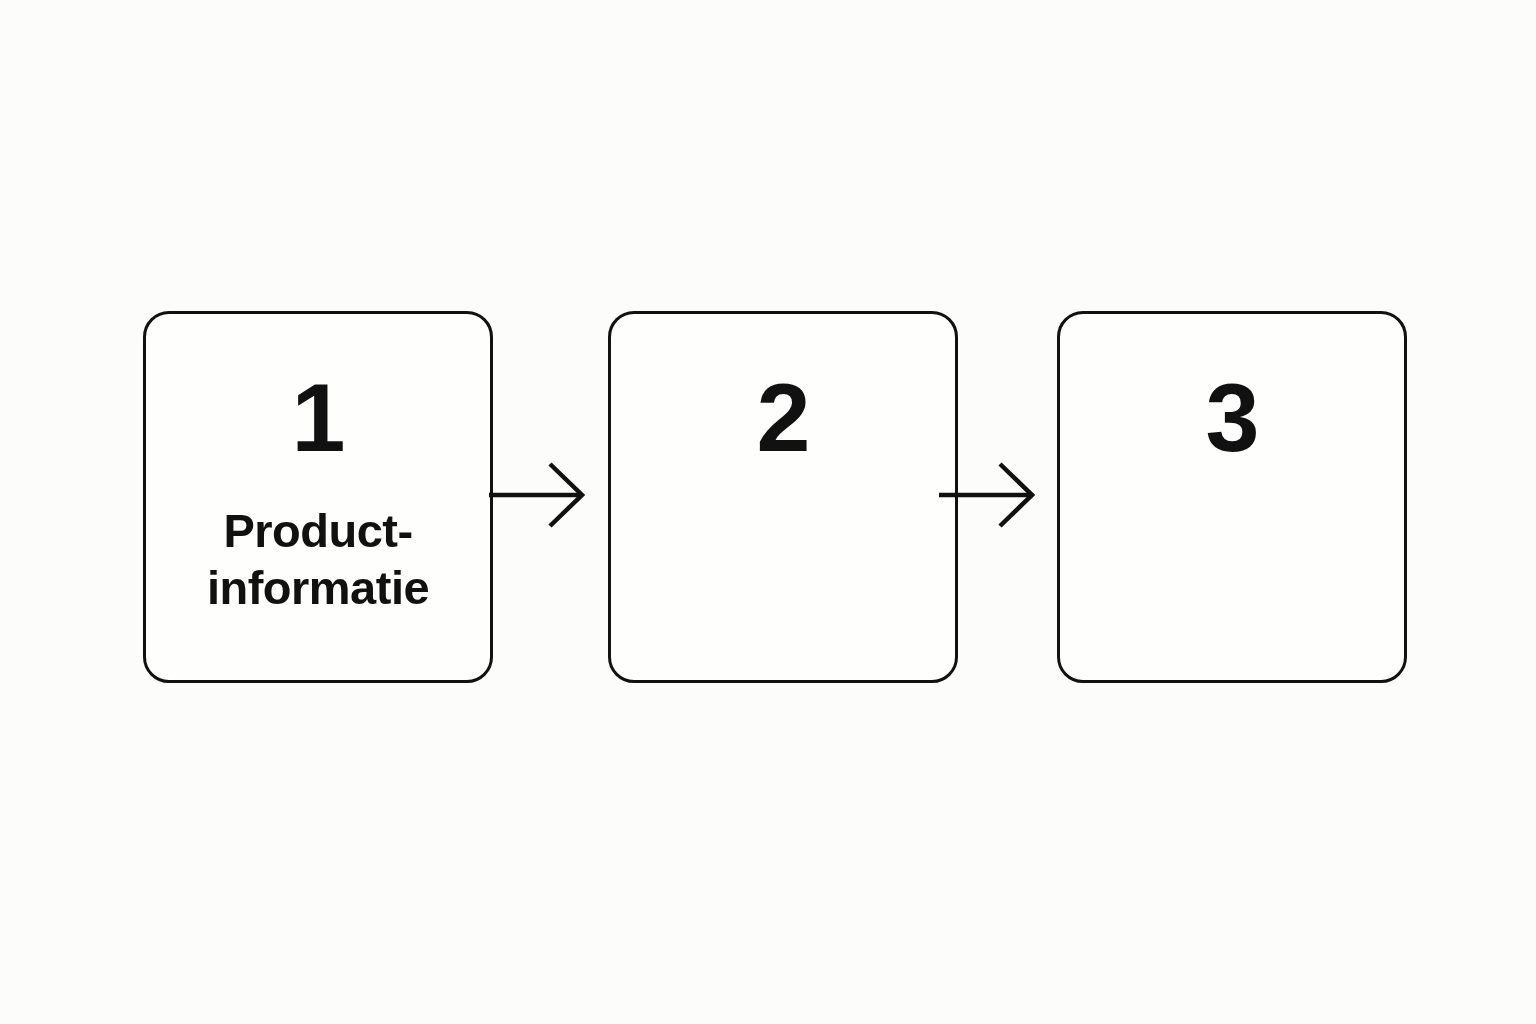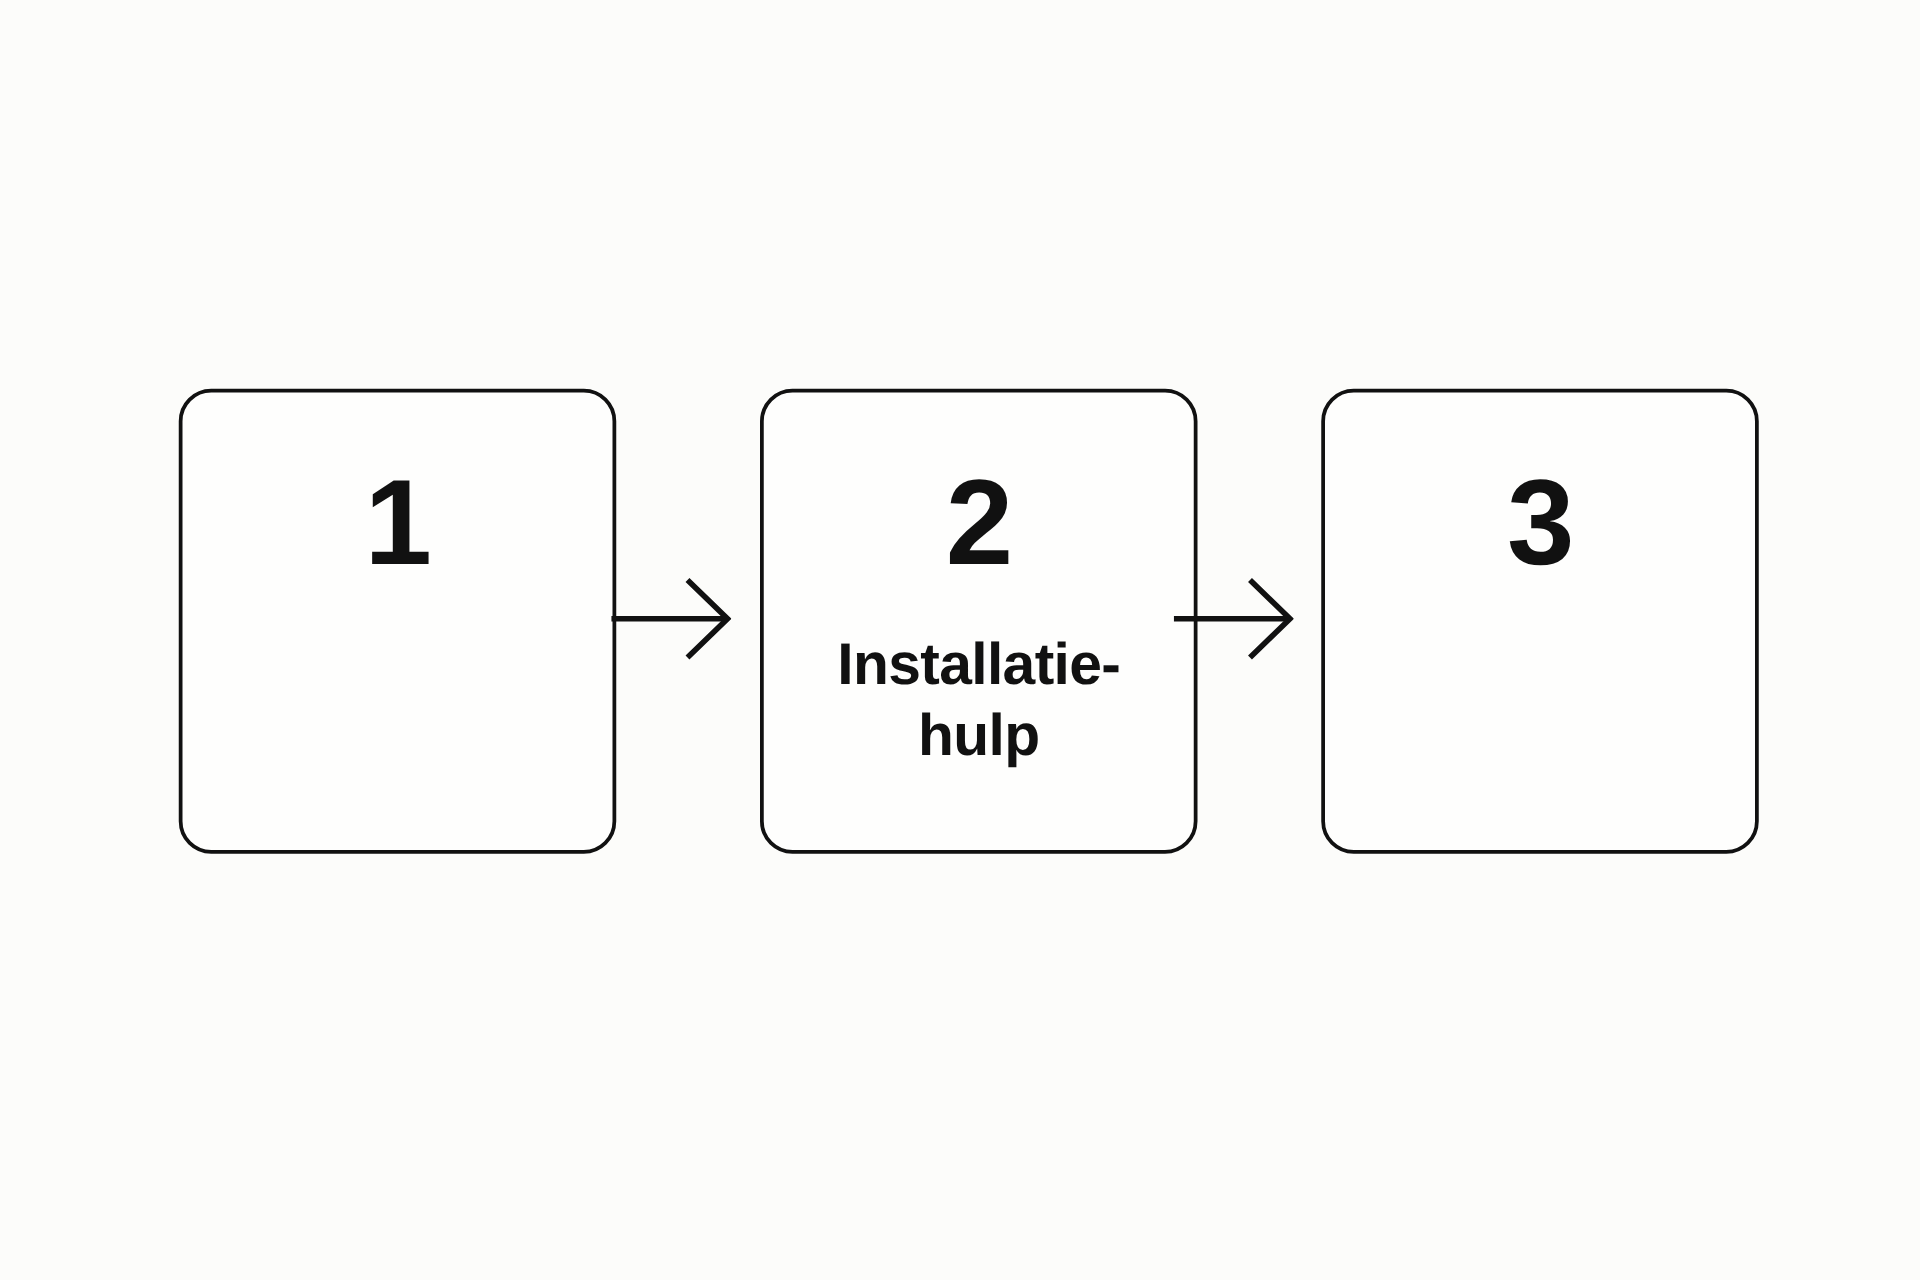--- a/index.html
+++ b/index.html
@@ -75,32 +75,32 @@
     height: 70px;
   }
 </style>
 </head>
 <body>
 
 <div id="diagram-canvas">
 
   <div class="step-box" id="box-1">
     <div class="step-number">1</div>
+    <div class="step-label">Product-<br>informatie</div>
   </div>
 
   <div class="connector-arrow" id="arrow-1">
     <svg viewBox="0 0 96 70" xmlns="http://www.w3.org/2000/svg">
       <path d="M 0 35 L 92 35" fill="none" stroke="#111111" stroke-width="4.5"></path>
       <path d="M 61 4 L 93 35 L 61 66" fill="none" stroke="#111111" stroke-width="4.5" stroke-linecap="butt" stroke-linejoin="miter"></path>
     </svg>
   </div>
 
   <div class="step-box" id="box-2">
     <div class="step-number">2</div>
-    <div class="step-label">Installatie-<br>hulp</div>
   </div>
 
   <div class="connector-arrow" id="arrow-2">
     <svg viewBox="0 0 96 70" xmlns="http://www.w3.org/2000/svg">
       <path d="M 0 35 L 92 35" fill="none" stroke="#111111" stroke-width="4.5"></path>
       <path d="M 61 4 L 93 35 L 61 66" fill="none" stroke="#111111" stroke-width="4.5" stroke-linecap="butt" stroke-linejoin="miter"></path>
     </svg>
   </div>
 
   <div class="step-box" id="box-3">

